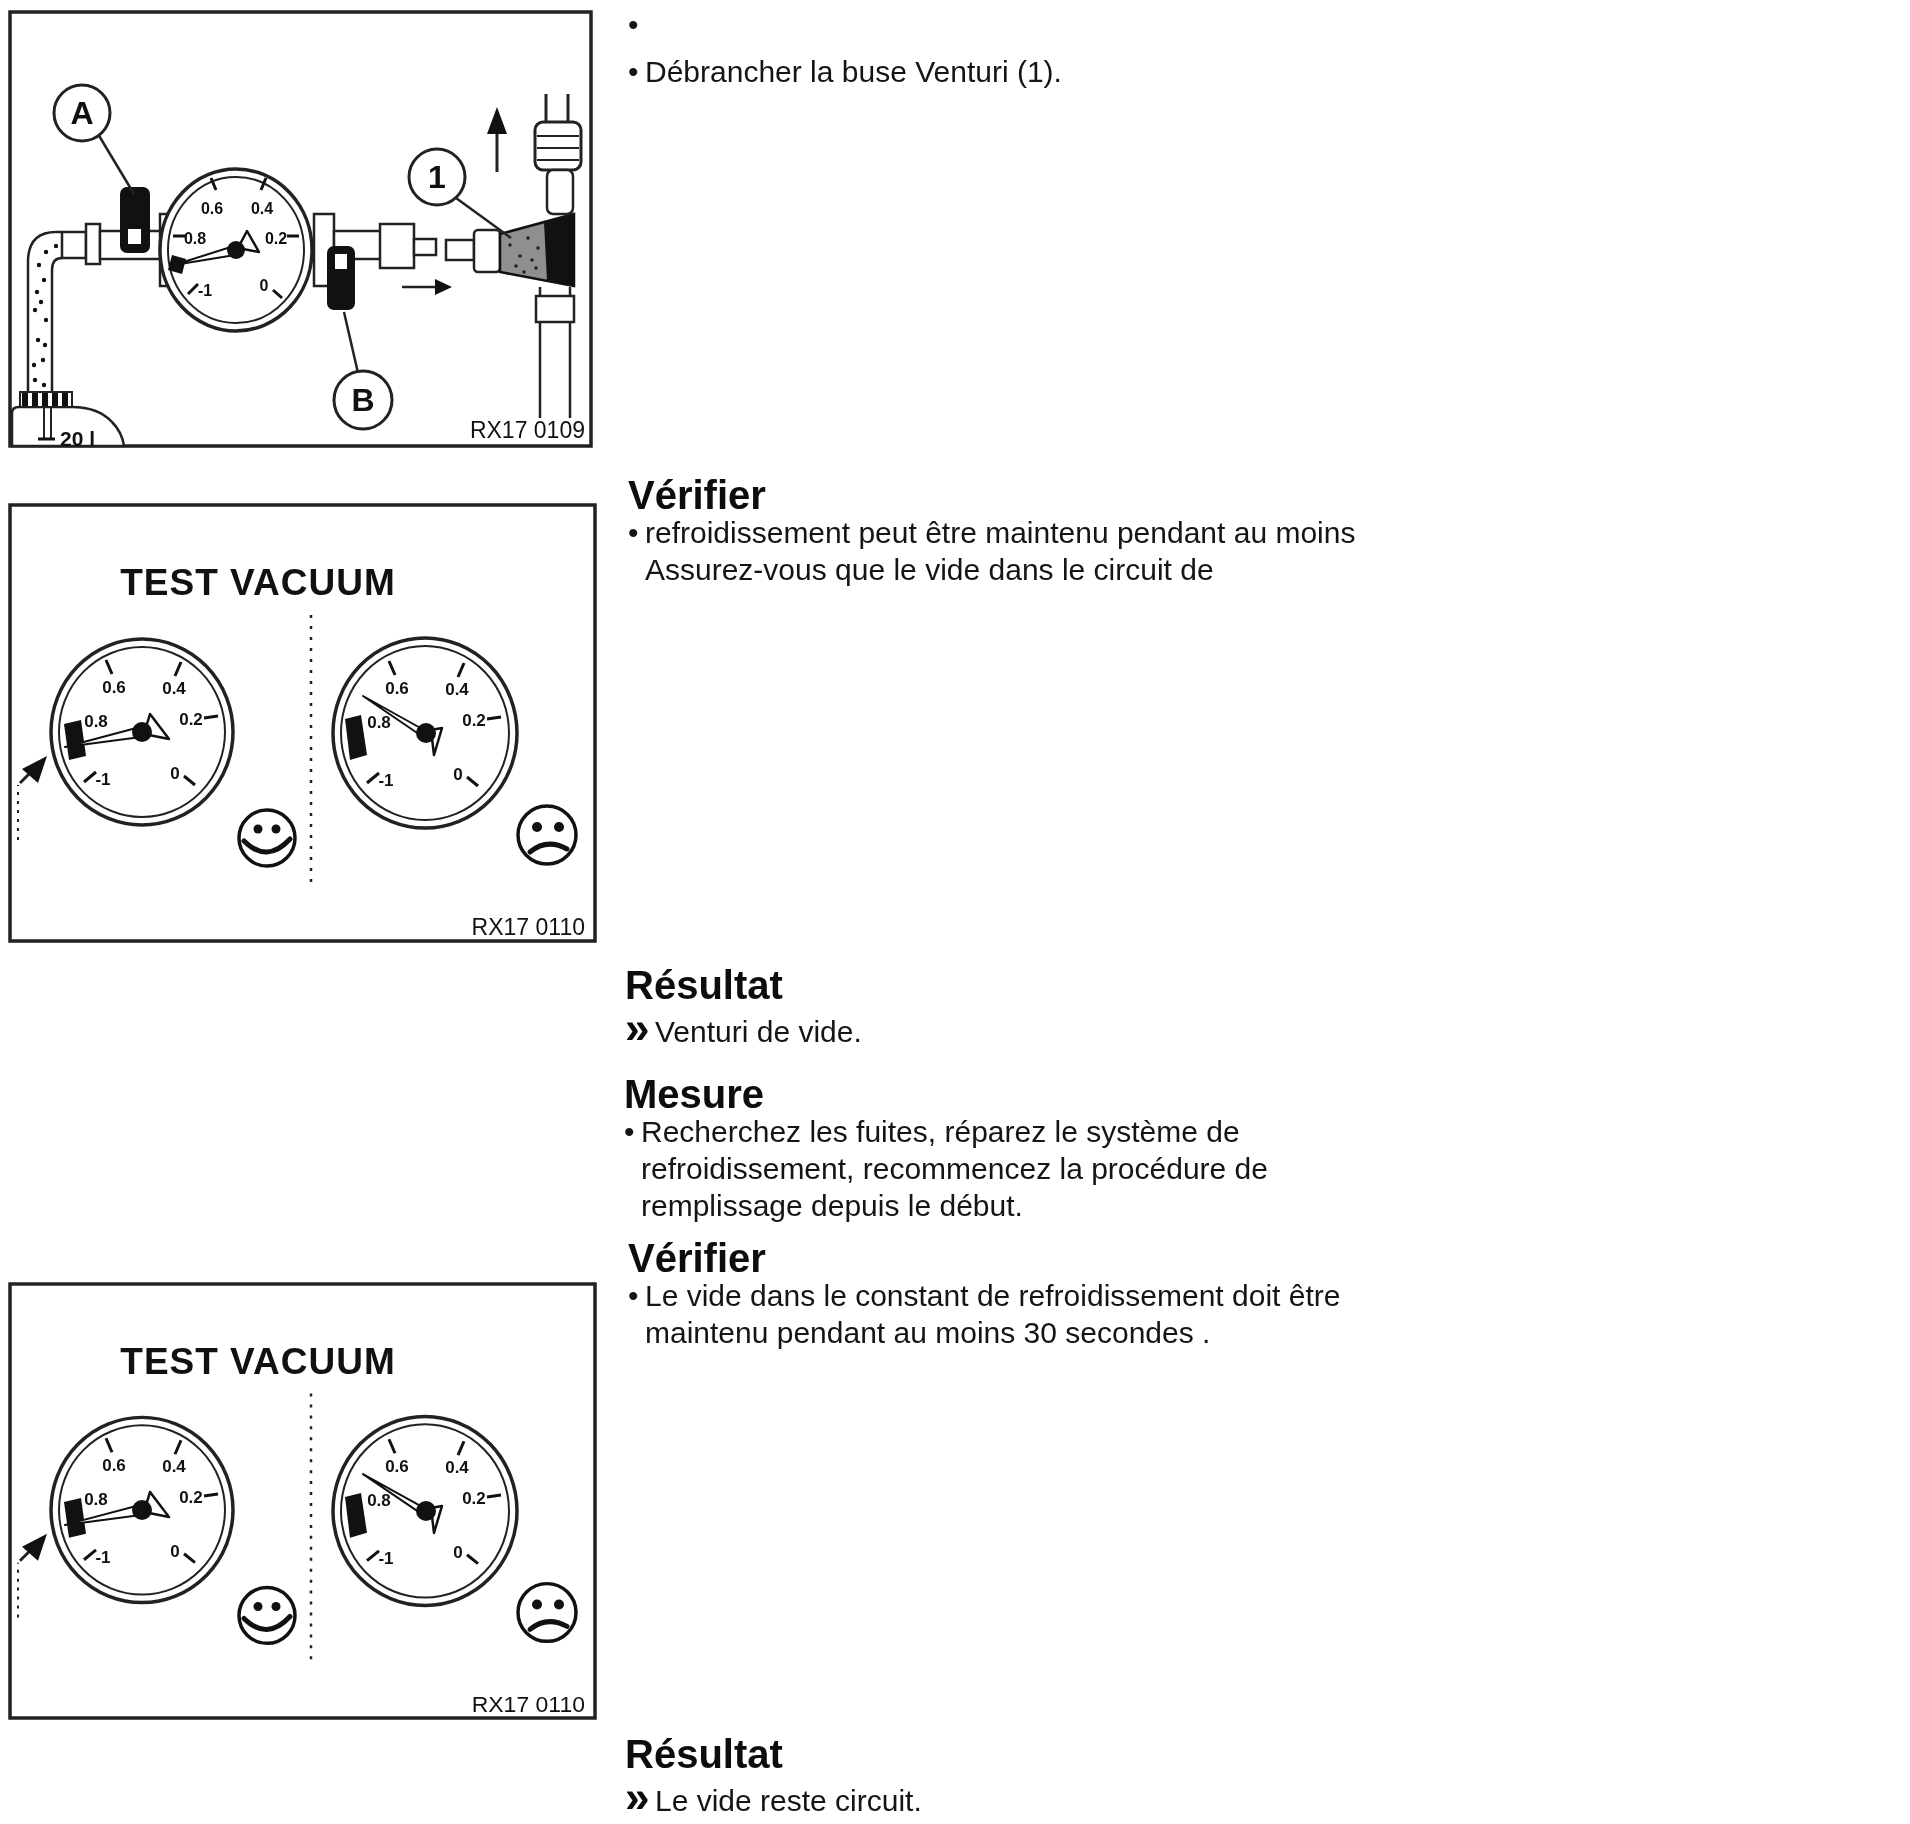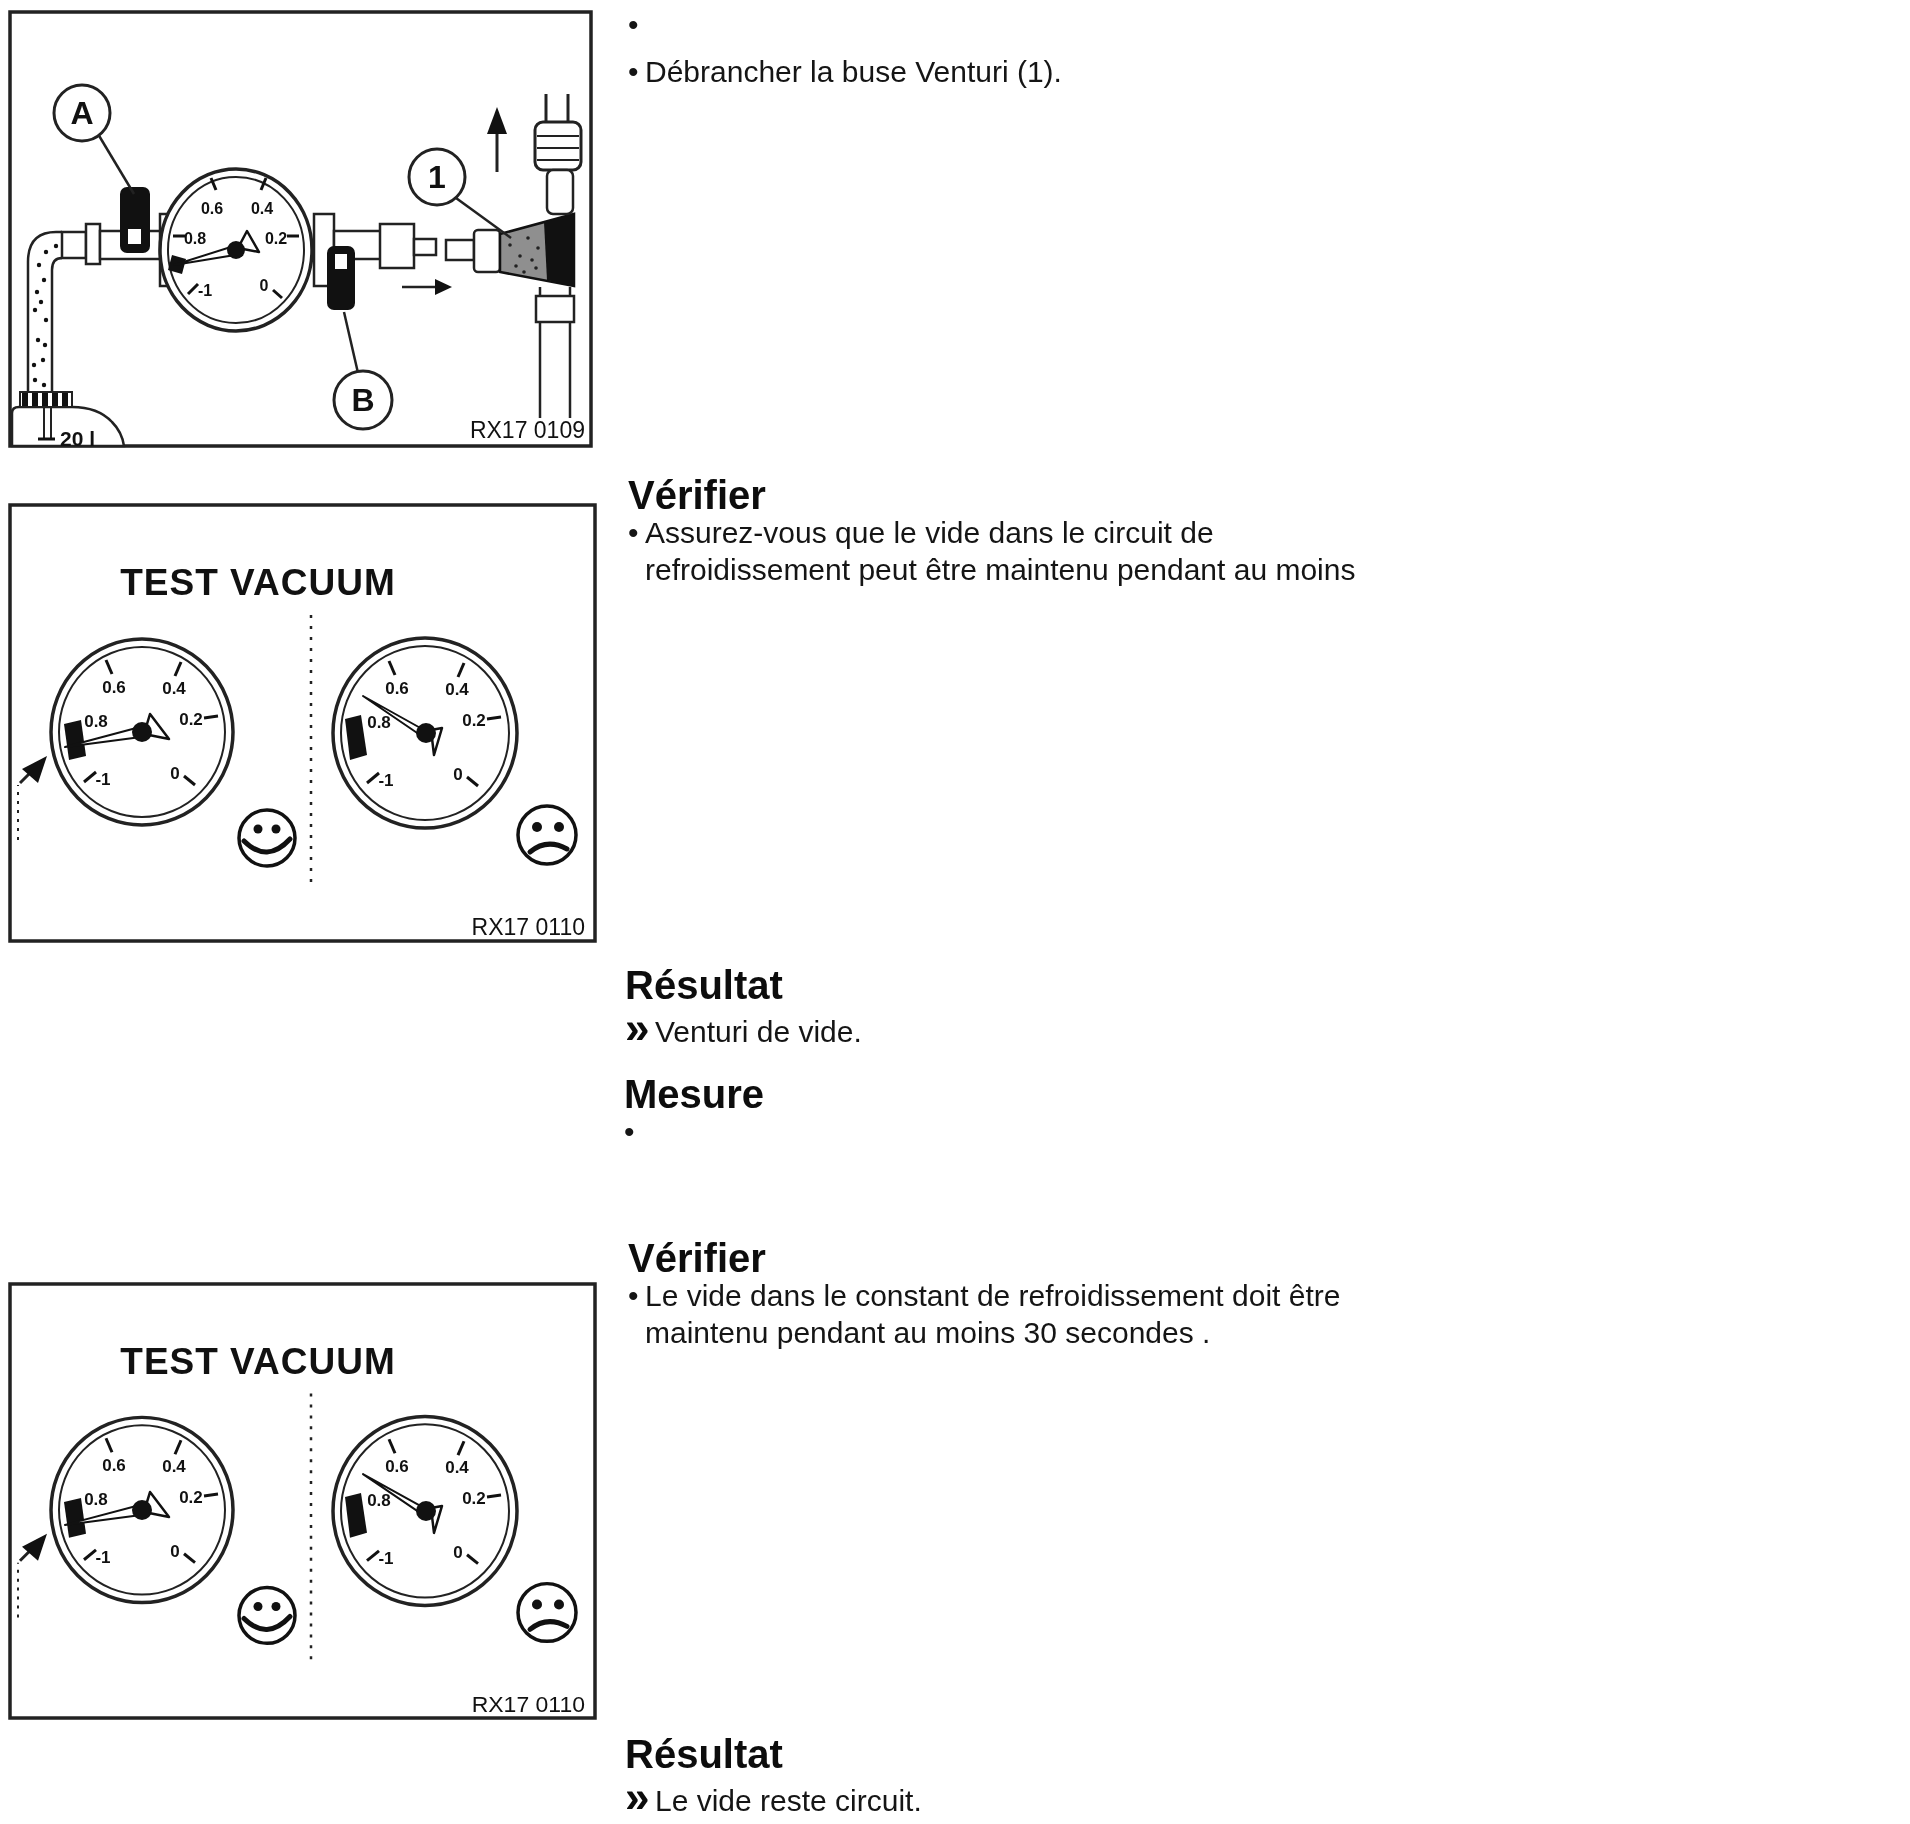--- a/index.html
+++ b/index.html
@@ -341,38 +341,43 @@
       <div>Débrancher la buse Venturi (1).</div>
     </div>
   </div>
 </div>
 
 <div class="abs" style="left:628px;top:477px;width:940px;">
   <div class="heading">Vérifier</div>
   <div class="bullet-item body-text">
     <span class="bullet-marker">•</span>
     <div class="bullet-lines">
+      <div>refroidissement peut être maintenu pendant au moins</div>
       <div>Assurez-vous que le vide dans le circuit de</div>
-      <div>refroidissement peut être maintenu pendant au moins</div>
     </div>
   </div>
 </div>
 
 <div class="abs" style="left:625px;top:967px;width:940px;">
   <div class="heading">Résultat</div>
   <div class="arrow-row body-text">
     <span class="result-arrow">»</span>
     <span>Venturi de vide.</span>
   </div>
 </div>
 
 <div class="abs" style="left:624px;top:1076px;width:940px;">
   <div class="heading">Mesure</div>
   <div class="bullet-item body-text">
     <span class="bullet-marker">•</span>
+    <div class="bullet-lines">
+      <div>Recherchez les fuites, réparez le système de</div>
+      <div>refroidissement, recommencez la procédure de</div>
+      <div>remplissage depuis le début.</div>
+    </div>
   </div>
 </div>
 
 <div class="abs" style="left:628px;top:1240px;width:940px;">
   <div class="heading">Vérifier</div>
   <div class="bullet-item body-text">
     <span class="bullet-marker">•</span>
     <div class="bullet-lines">
       <div>Le vide dans le constant de refroidissement doit être</div>
       <div>maintenu pendant au moins 30 secondes .</div>

